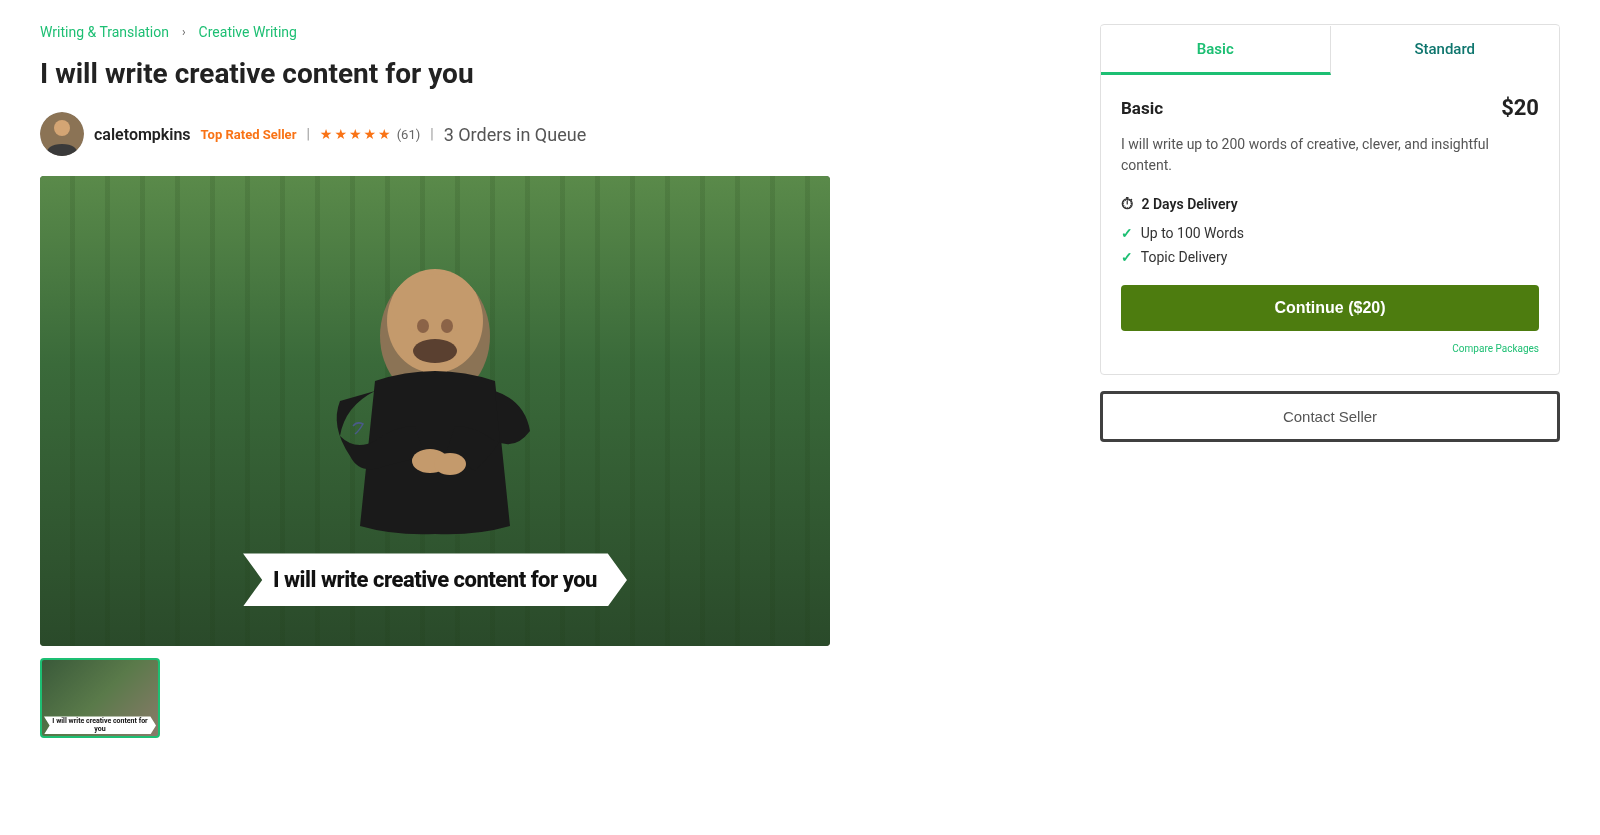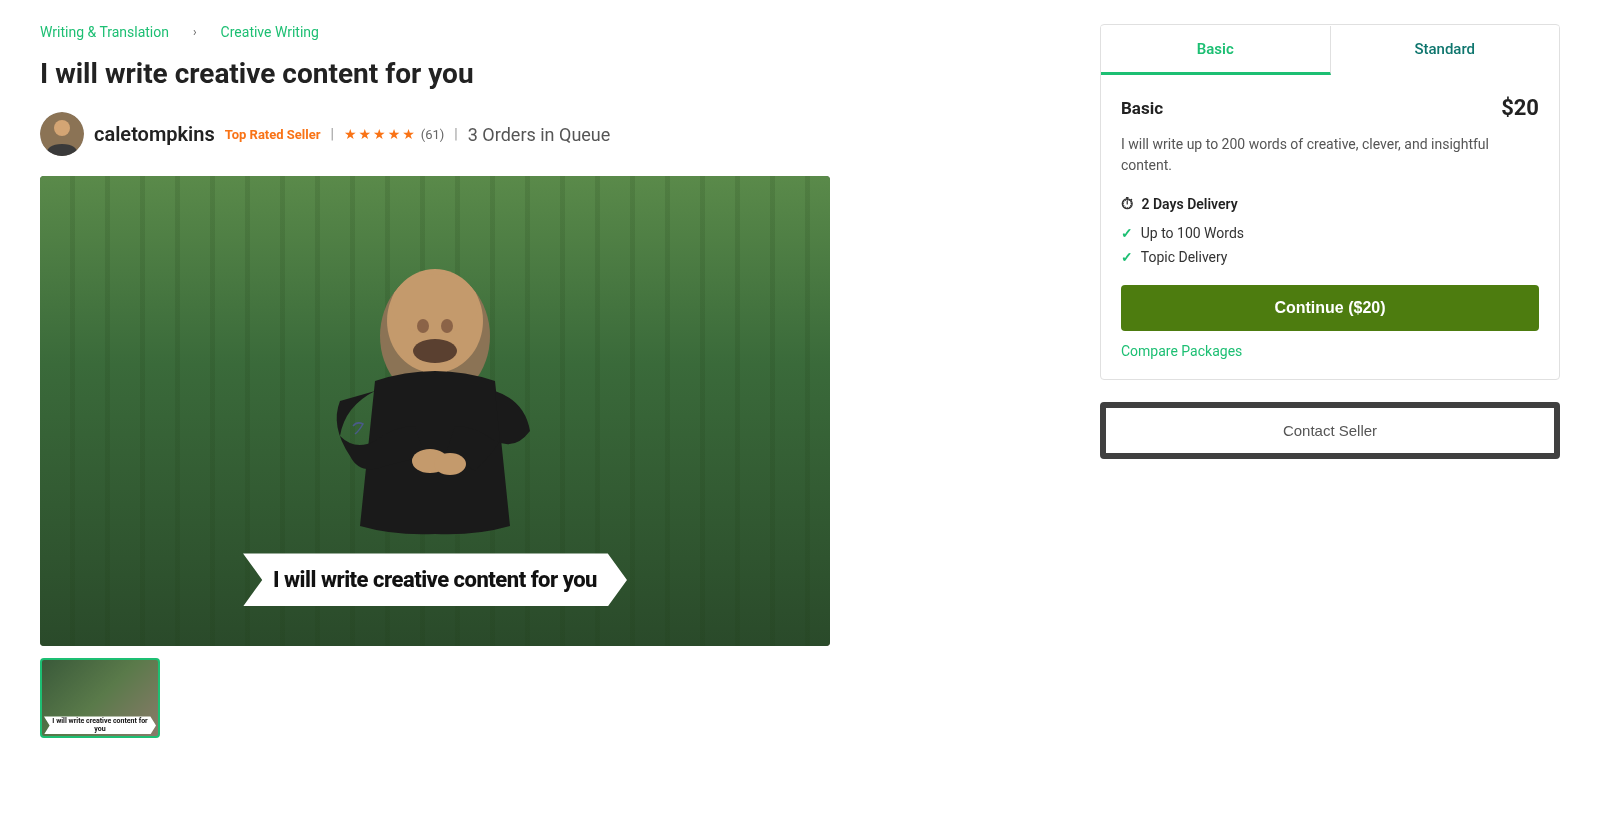--- a/index.html
+++ b/index.html
@@ -20,21 +20,21 @@
       min-width: 0;
     }
     .right-col {
       width: 460px;
       flex-shrink: 0;
     }
     
     .breadcrumb {
       display: flex;
       align-items: center;
-      gap: 24px;
+      gap: 13px;
       margin-bottom: 16px;
       font-size: 14px;
     }
     .breadcrumb a {
       color: #1dbf73;
       text-decoration: none;
     }
     .breadcrumb .sep {
       color: #666;
       font-size: 12px;
@@ -65,21 +65,21 @@
       align-items: center;
       justify-content: center;
     }
     .avatar svg {
       width: 44px;
       height: 44px;
     }
     .seller-name {
       font-weight: 600;
       color: #222;
-      font-size: 20px;
+      font-size: 16px;
     }
     .top-rated {
       color: #f97316;
       font-weight: 700;
       font-size: 13px;
     }
     .divider-dot {
       color: #999;
     }
     .stars {
@@ -188,21 +188,21 @@
       text-align: center;
       padding: 1px 2px;
       clip-path: polygon(0% 0%, 95% 0%, 100% 50%, 95% 100%, 0% 100%, 5% 50%);
     }
 
     
     .package-panel {
       border: 1px solid #e0e0e0;
       border-radius: 4px;
       overflow: hidden;
-      margin-bottom: 22px;
+      margin-bottom: 16px;
     }
     .package-tabs {
       display: flex;
       border-bottom: 1px solid #e0e0e0;
     }
     .package-tab {
       flex: 1;
       padding: 14px 8px;
       text-align: center;
       cursor: pointer;
@@ -282,32 +282,32 @@
       border: none;
       border-radius: 4px;
       padding: 14px;
       font-size: 16px;
       font-weight: 700;
       cursor: pointer;
       margin-bottom: 12px;
     }
     .compare-link {
       display: block;
-      text-align: left;
+      text-align: right;
       color: #1dbf73;
-      font-size: 14px;
+      font-size: 10px;
       cursor: pointer;
       text-decoration: none;
     }
     
     .contact-btn {
       width: 100%;
       background: #fff;
       color: #555;
-      border: 6px solid #404040;
+      border: 3px solid #404040;
       border-radius: 4px;
       padding: 14px;
       font-size: 15px;
       font-weight: 500;
       cursor: pointer;
     }
   </style>
 </head>
 <body>
 

